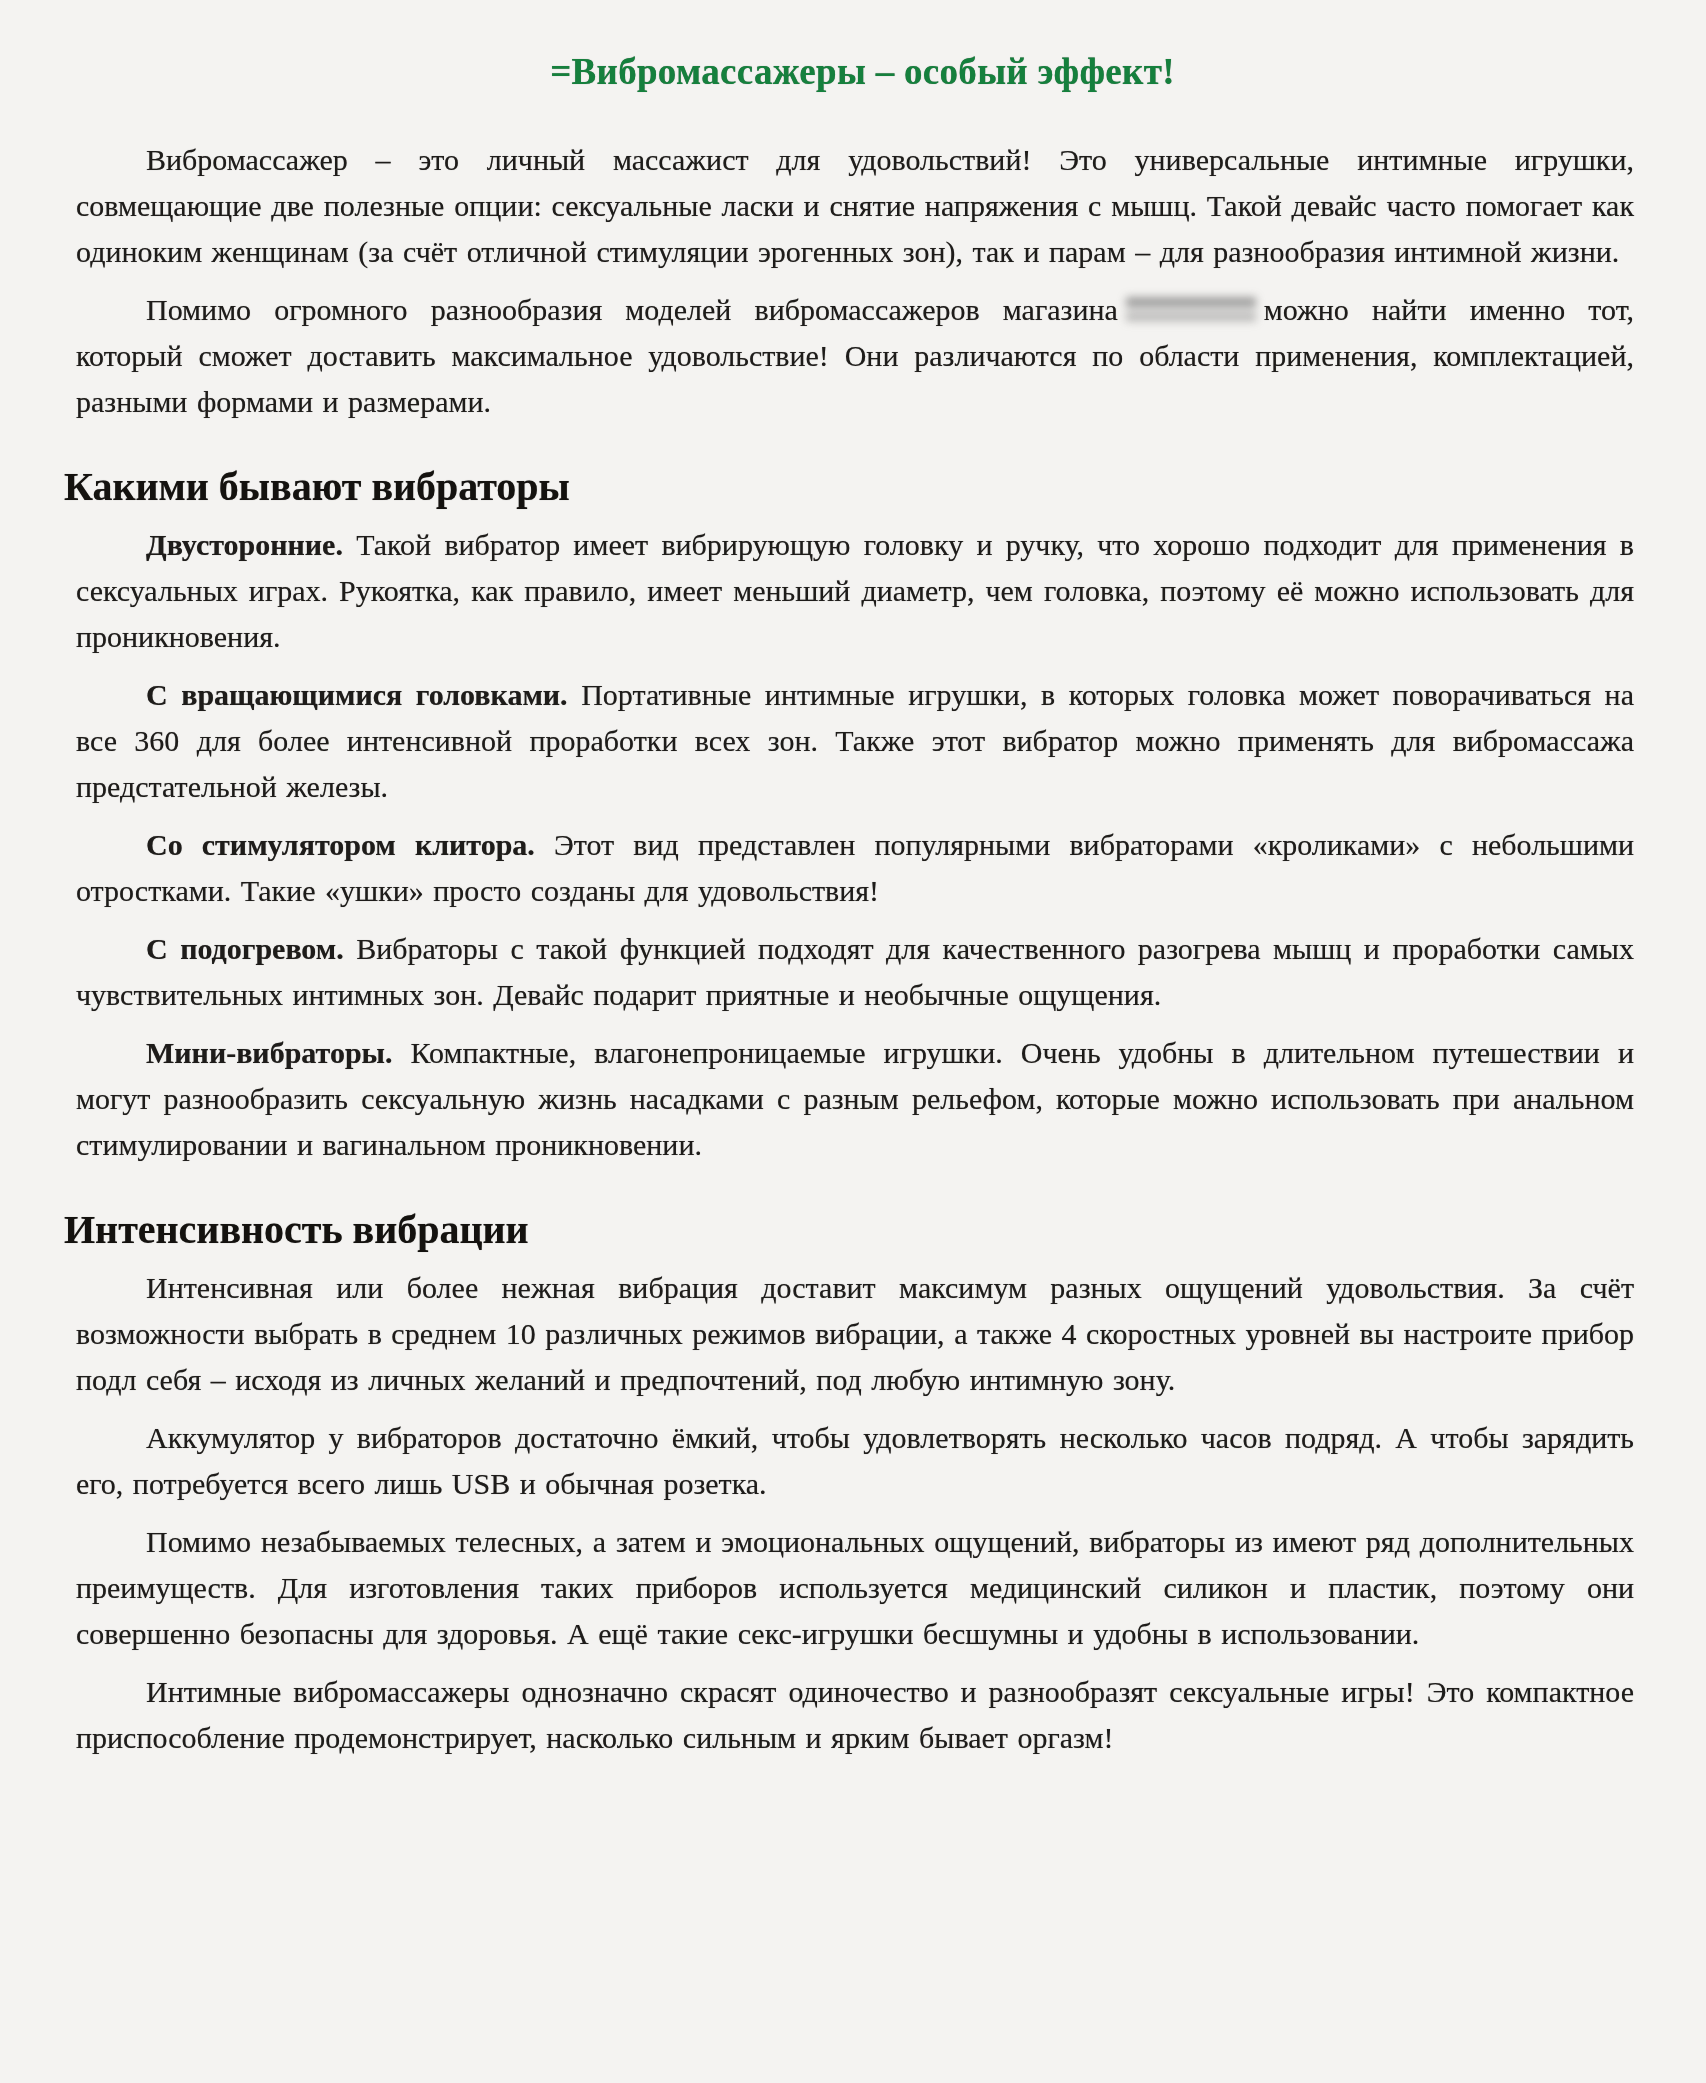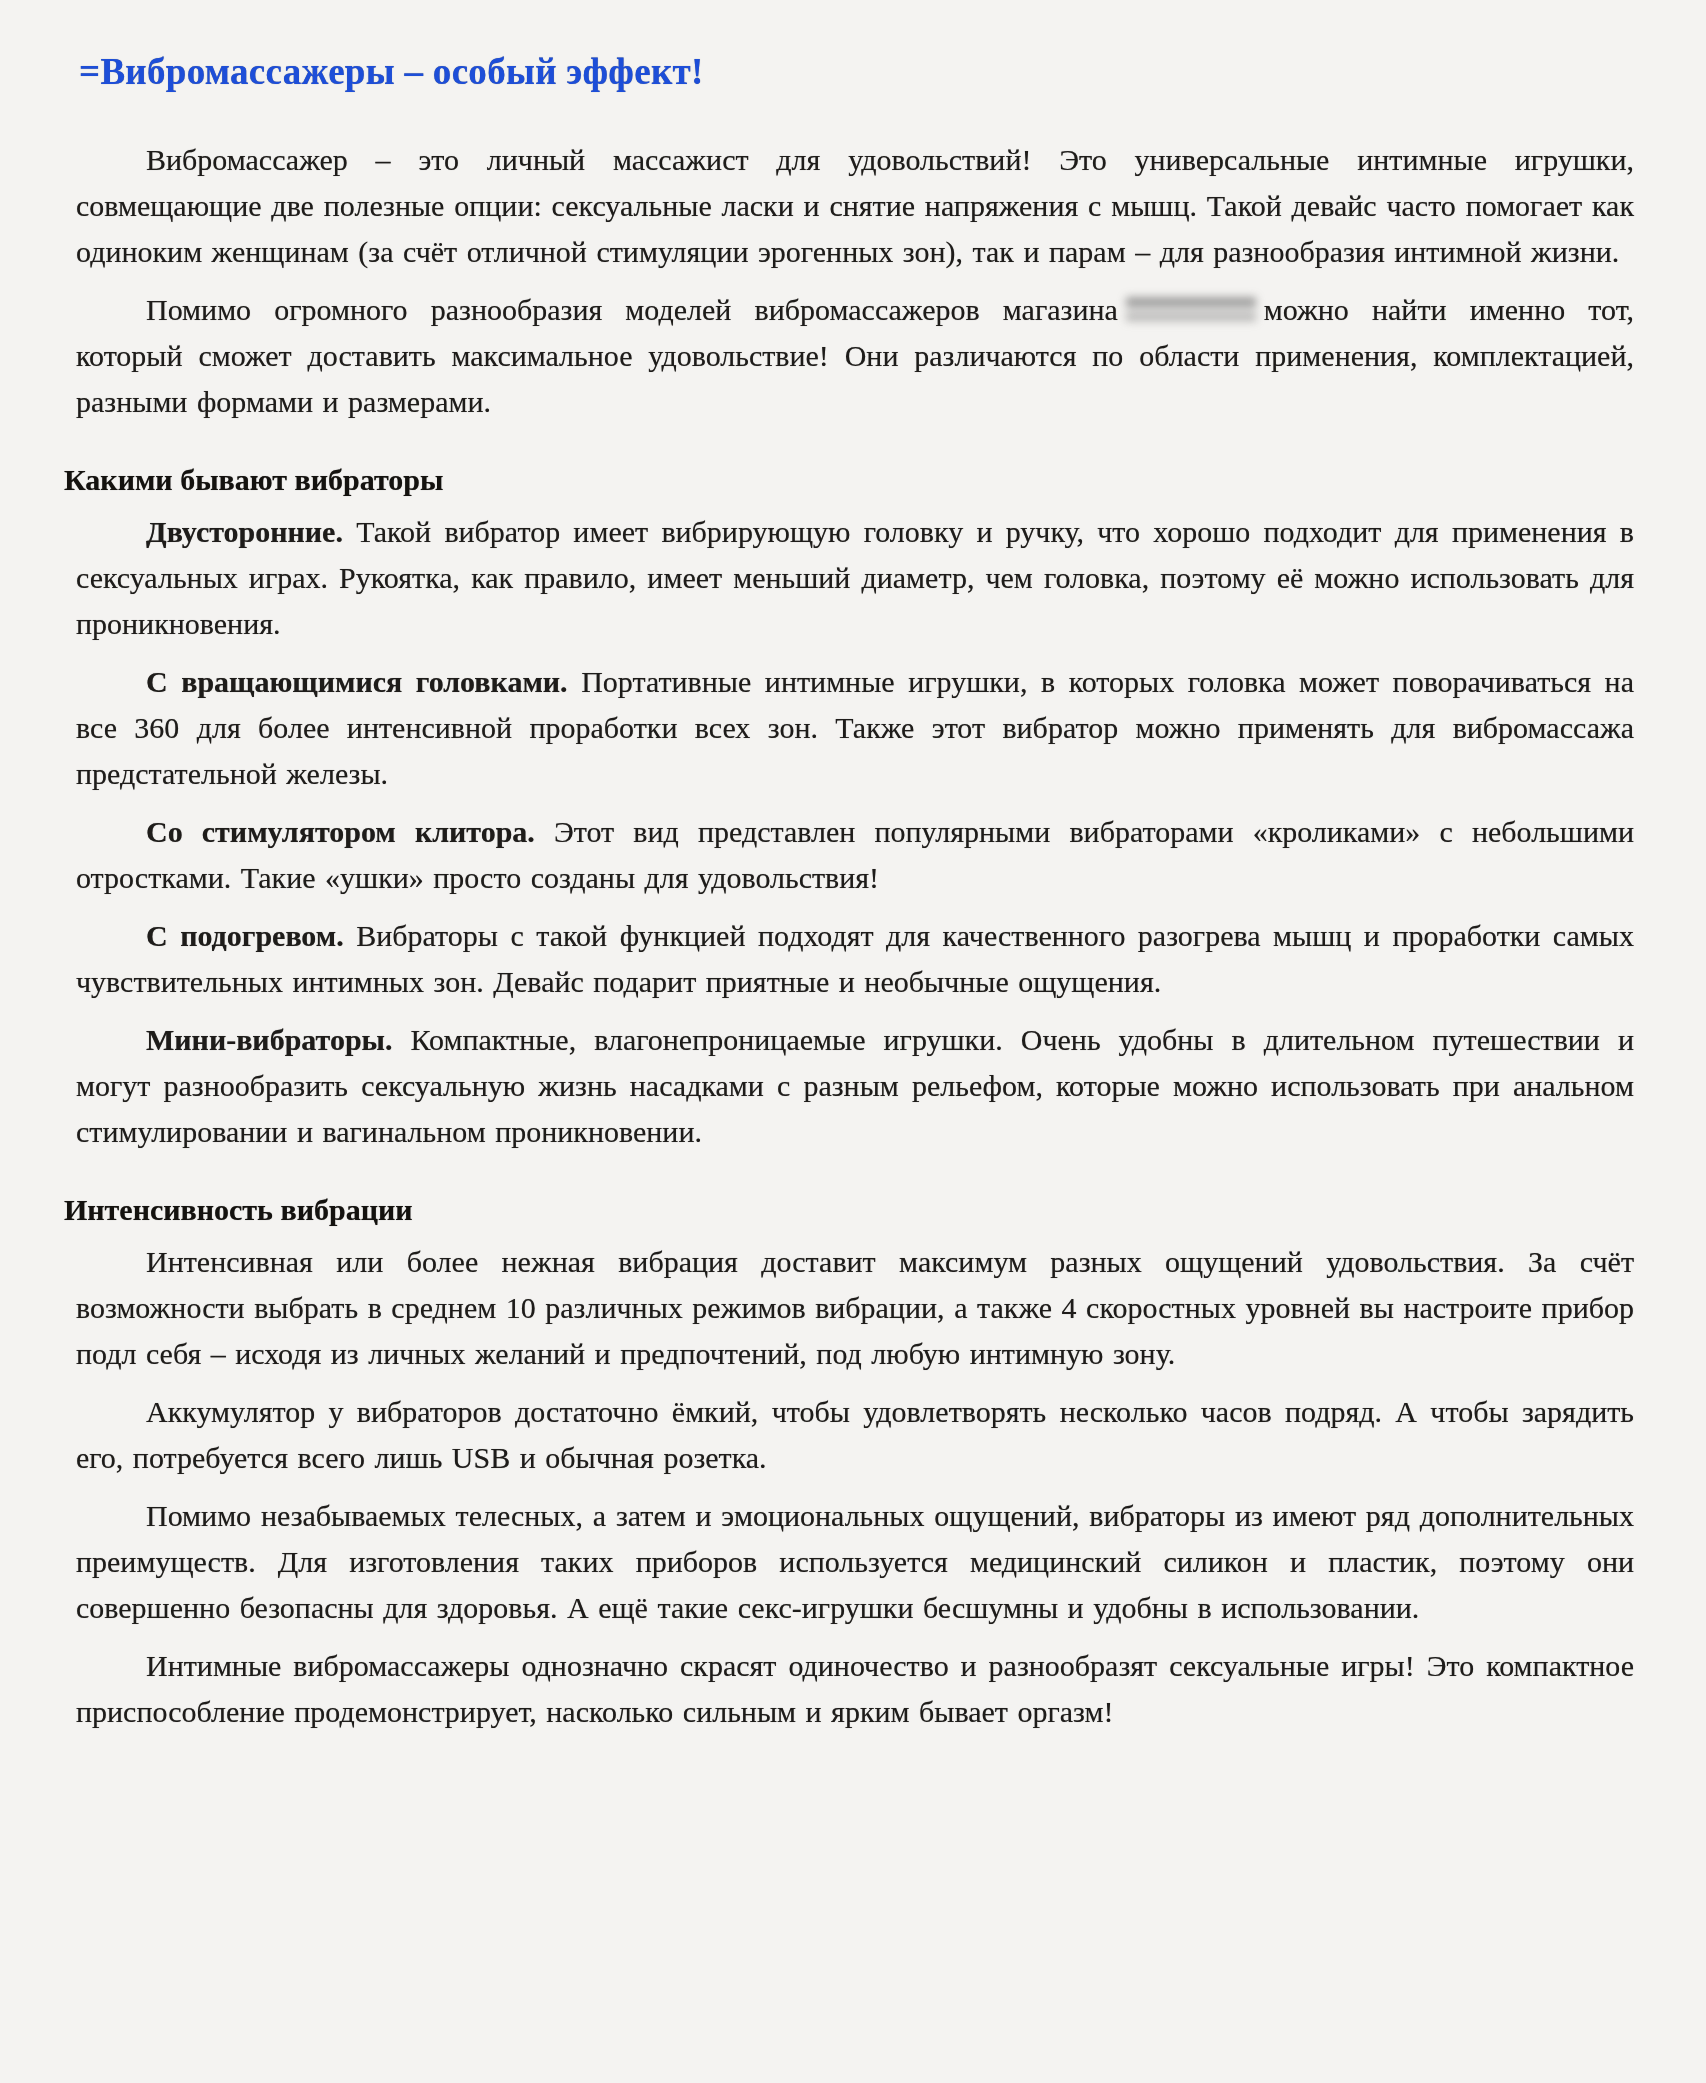--- a/index.html
+++ b/index.html
@@ -11,26 +11,27 @@
     color: #1e1c1a;
     font-family: "Liberation Serif", "DejaVu Serif", serif;
     padding: 50px 60px 0 64px;
     box-sizing: border-box;
     overflow: hidden;
     text-shadow: 0 0 0.7px rgba(20,18,16,0.55);
   }
   .doc-title {
     font-size: 37px;
     font-weight: bold;
-    color: #1d4ed8;
+    color: #15803d;
     margin: 0 0 44px 15px;
     letter-spacing: 0.3px;
+    text-align: center;
   }
   .section-heading {
-    font-size: 30px;
+    font-size: 40px;
     font-weight: bold;
     color: #14120f;
     margin: 38px 0 12px 0;
   }
   .para {
     font-size: 30px;
     line-height: 46px;
     text-align: justify;
     text-indent: 70px;
     margin: 12px;

